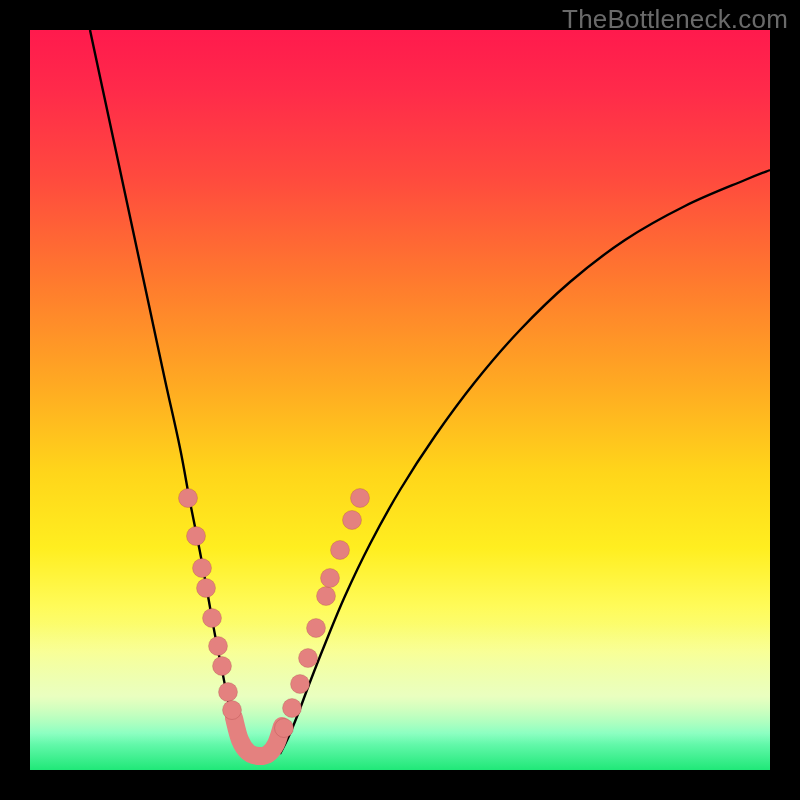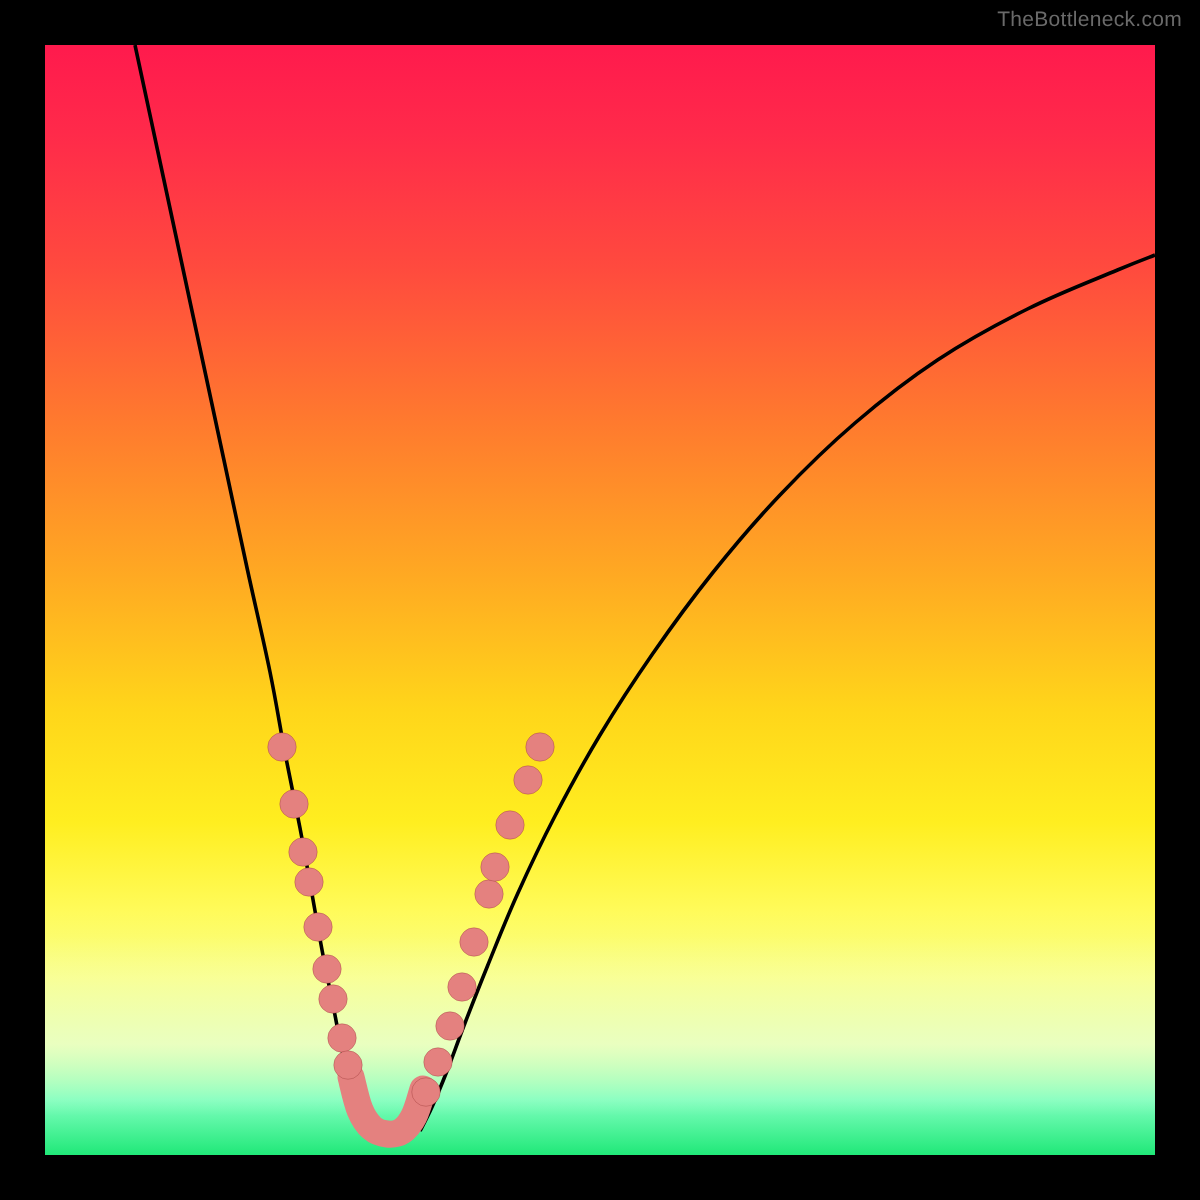--- a/index.html
+++ b/index.html
@@ -51,21 +51,21 @@
       rgba(255,255,210,0.45) 60%,
       rgba(255,255,210,0) 100%
     );
     pointer-events: none;
   }
   .watermark {
     position: absolute;
     top: 4px;
     right: 12px;
     color: #6a6a6a;
-    font-size: 14px;
+    font-size: 26px;
     letter-spacing: 0.2px;
     user-select: none;
   }
   svg.curve {
     position: absolute;
     inset: 0;
   }
   .dots circle {
     fill: #e4817f;
     stroke: rgba(140,40,40,0.35);

